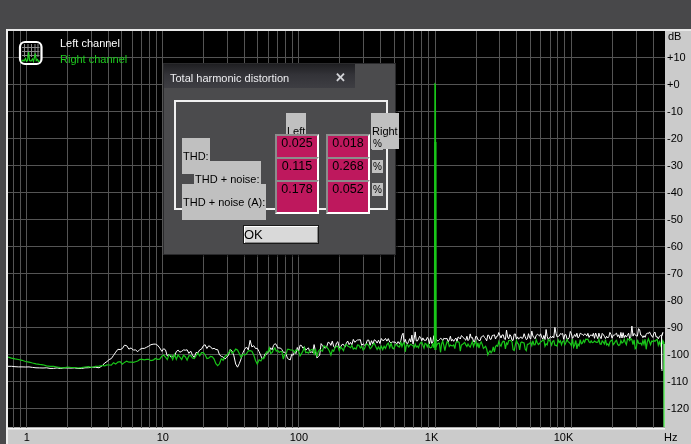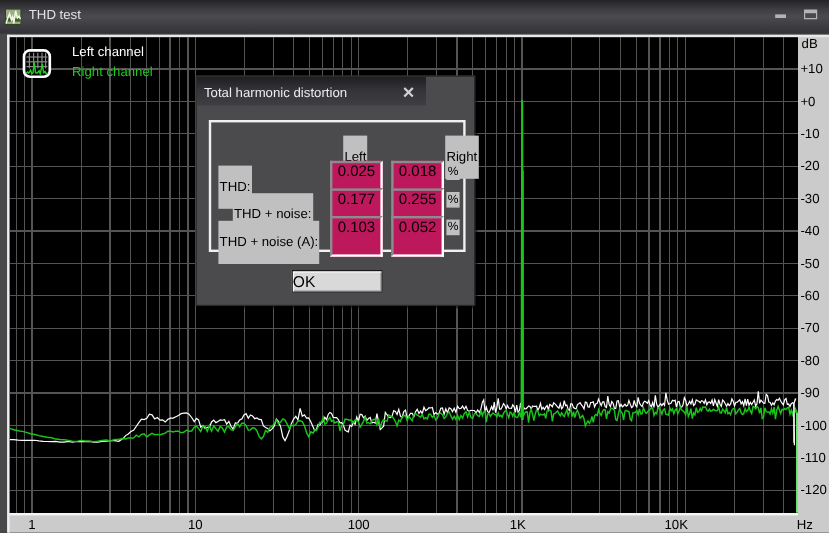--- a/index.html
+++ b/index.html
@@ -149,45 +149,34 @@
 <text x="667" y="385">-110</text>
 <text x="667" y="412">-120</text>
 <text x="26.7" y="441" text-anchor="middle">1</text>
 <text x="162.8" y="441" text-anchor="middle">10</text>
 <text x="298.9" y="441" text-anchor="middle">100</text>
 <text x="431.5" y="441" text-anchor="middle">1K</text>
 <text x="563.5" y="441" text-anchor="middle">10K</text>
 <text x="664" y="441">Hz</text>
 </g>
 </svg></div>
-<div id="tb">
-  <svg class="ico" width="14" height="14" viewBox="0 0 14 14">
-    <rect x="0" y="0" width="14" height="14" fill="#33421f"></rect>
-    <rect x="1" y="1" width="12" height="12" fill="#9cab84"></rect>
-    <rect x="1" y="8" width="12" height="3" fill="#3c5c28"></rect>
-    <polyline points="1,12.5 2.5,8 4,4.5 5.5,9.5 6.5,7 7.5,12.5 9,2 10.5,8 12,6.5 13,9" fill="none" stroke="#f2f6e4" stroke-width="1.3"></polyline>
-  </svg>
-  <span class="ttl">THD test</span>
-  <div class="mini"></div>
-  <div class="rest"></div>
-</div>
 <div id="dlg">
   <div class="cap">
         <span>Total harmonic distortion</span>
         <div class="x">✕</div>
       </div>
   <div id="grp"></div>
   <div class="lab" style="left:122px; top:49px;">Left</div>
   <div class="lab" style="left:171px; top:49px;margin-left:36px;">Right</div>
   <div class="lab" style="left:18px; top:74px;">THD:</div>
   <div class="lab" style="left:30px; top:97px;">THD + noise:</div>
   <div class="lab" style="left:18px; top:120px;text-align:center;">THD + noise (A):</div>
   <div class="vbox" style="left:111px; top:70px;">0.025</div>
   <div class="vbox" style="left:162px; top:70px;">0.018</div>
   <div class="pct" style="left:208px; top:73px;">%</div>
-  <div class="vbox" style="left:111px; top:93px;">0.177</div>
-  <div class="vbox" style="left:162px; top:93px;">0.255</div>
+  <div class="vbox" style="left:111px; top:93px;">0.115</div>
+  <div class="vbox" style="left:162px; top:93px;">0.268</div>
   <div class="pct" style="left:208px; top:96px;">%</div>
-  <div class="vbox" style="left:111px; top:116px;">0.103</div>
+  <div class="vbox" style="left:111px; top:116px;">0.178</div>
   <div class="vbox" style="left:162px; top:116px;">0.052</div>
   <div class="pct" style="left:208px; top:119px;">%</div>
   <div id="ok">OK</div>
 </div>
 </div>
 </body></html>

